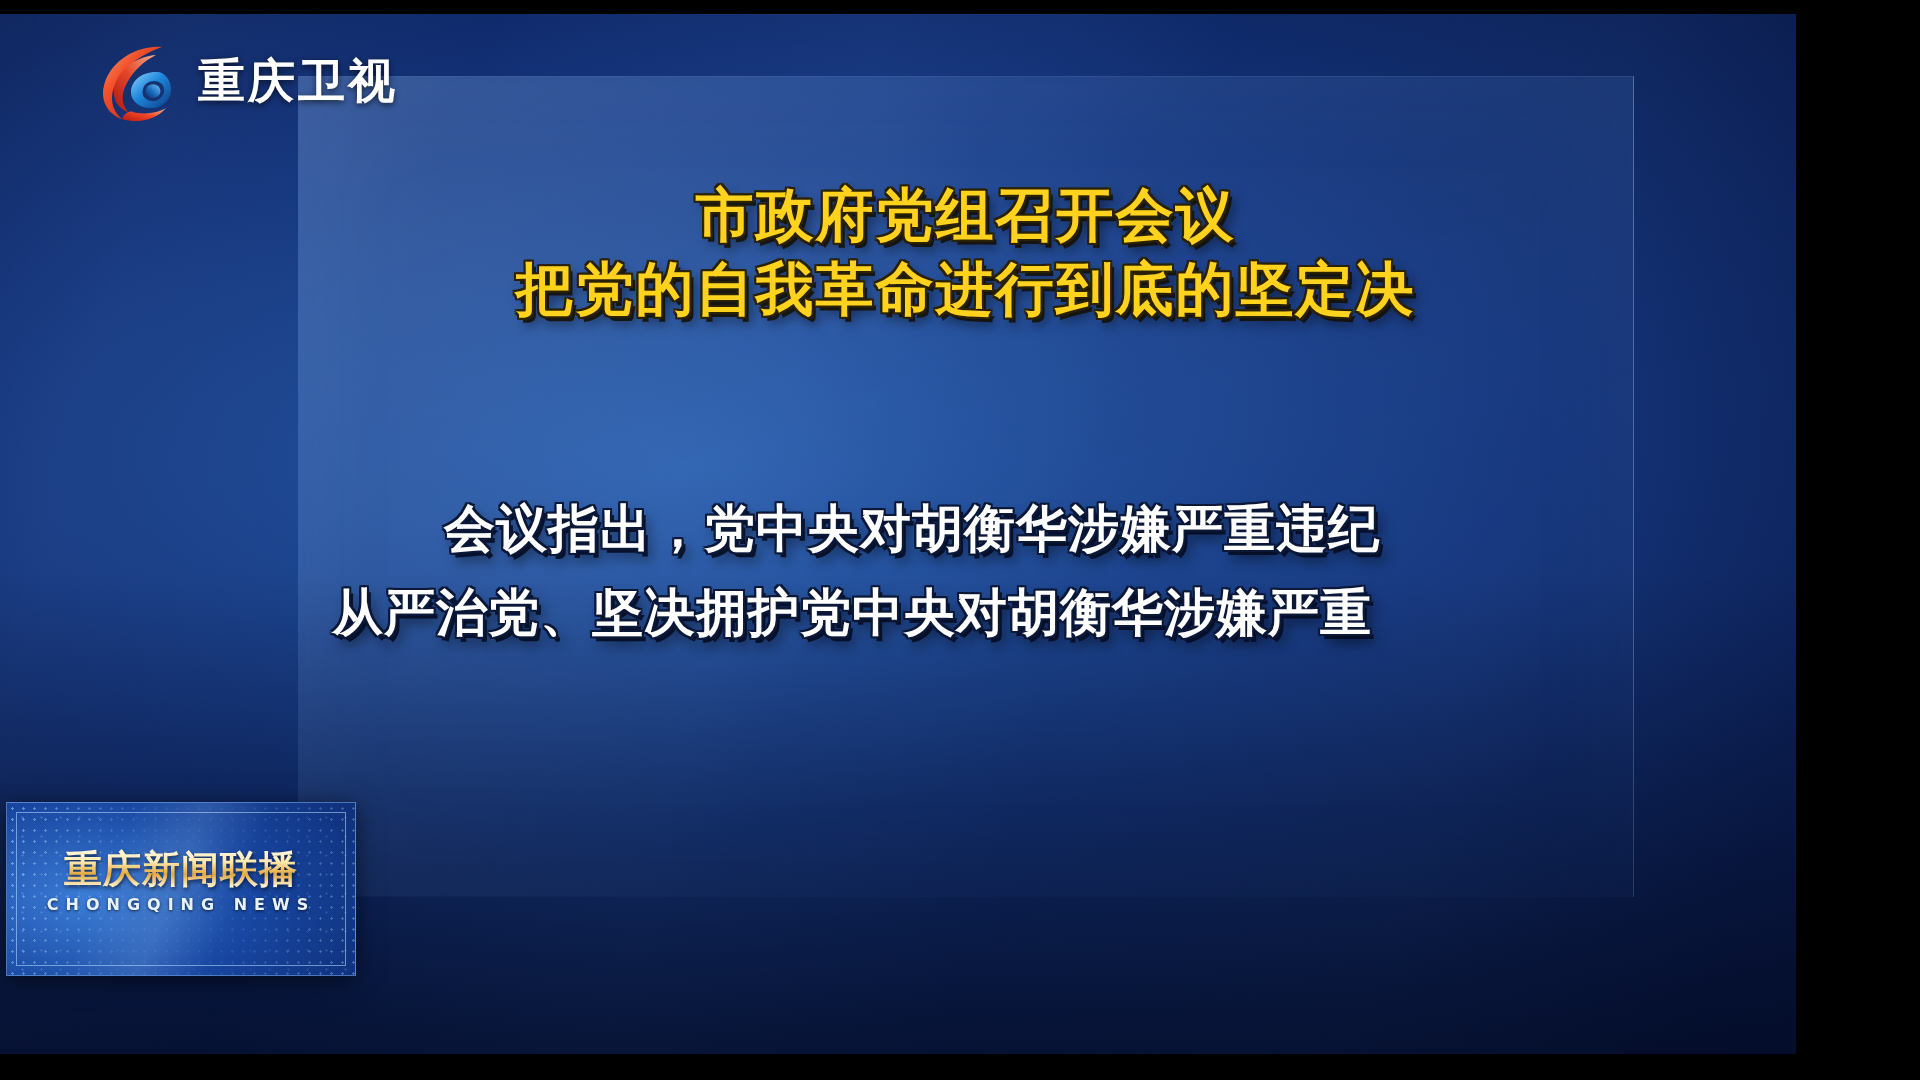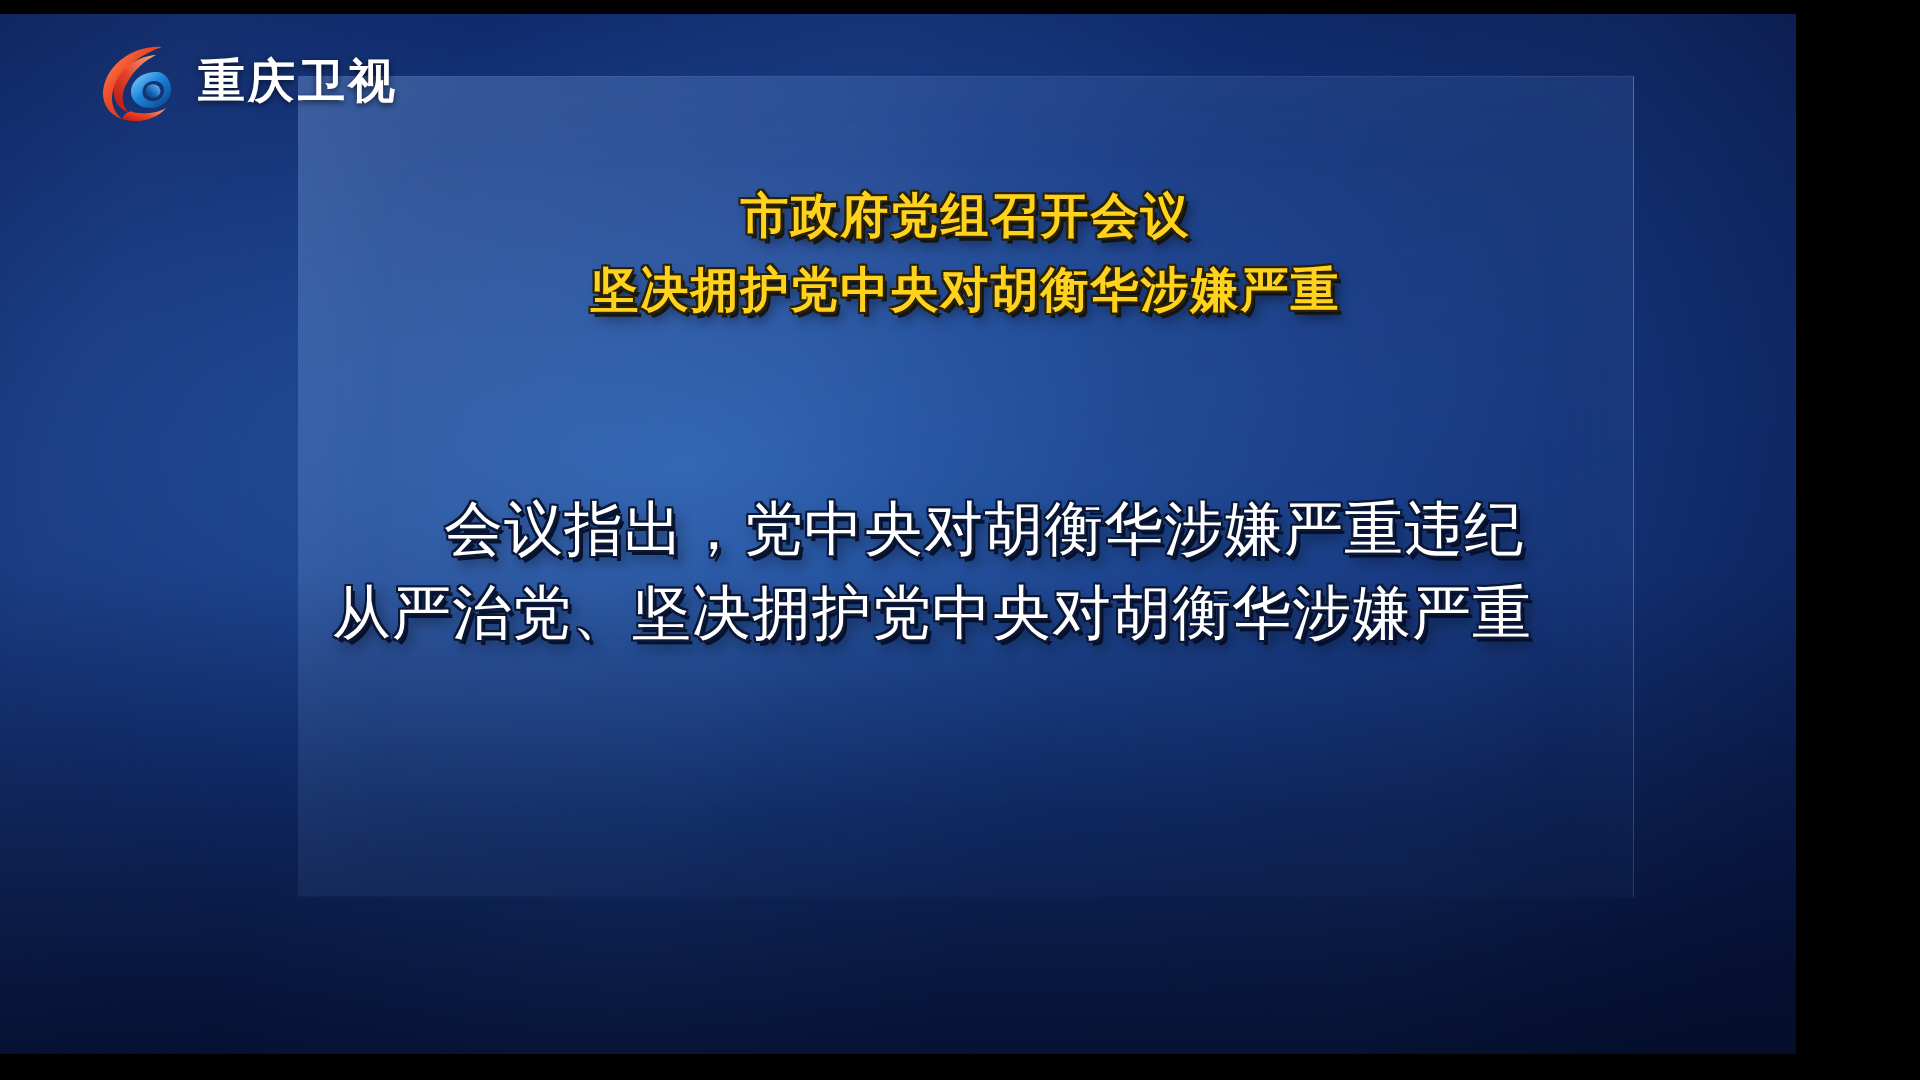--- a/index.html
+++ b/index.html
@@ -131,21 +131,21 @@
   #headline {
     position: absolute;
     left: 298px;
     top: 176px;
     width: 1335px;
     text-align: center;
     z-index: 25;
   }
   .hl-line {
     color: #ffd21e;
-    font-size: 48px;
+    font-size: 58px;
     font-weight: 800;
     line-height: 74px;
     letter-spacing: 2px;
     white-space: nowrap;
     text-shadow:
       -2px 0 0 #2a2207, 2px 0 0 #2a2207, 0 -2px 0 #2a2207, 0 2px 0 #2a2207,
       -2px -2px 0 #2a2207, 2px -2px 0 #2a2207, -2px 2px 0 #2a2207, 2px 2px 0 #2a2207,
       4px 5px 0 rgba(20,14,2,0.85),
       6px 8px 12px rgba(0,0,0,0.55);
   }
@@ -155,22 +155,22 @@
     position: absolute;
     left: 298px;
     top: 485px;
     width: 1335px;
     z-index: 25;
     padding: 0 34px;
     box-sizing: border-box;
   }
   .bd-line {
     color: #ffffff;
-    font-size: 59px;
-    font-weight: 400;
+    font-size: 51px;
+    font-weight: 700;
     line-height: 84px;
     letter-spacing: 1px;
     white-space: nowrap;
     text-shadow:
       -2px 0 0 #0b1838, 2px 0 0 #0b1838, 0 -2px 0 #0b1838, 0 2px 0 #0b1838,
       -2px -2px 0 #0b1838, 2px -2px 0 #0b1838, -2px 2px 0 #0b1838, 2px 2px 0 #0b1838,
       4px 5px 0 rgba(5,12,34,0.9),
       6px 9px 13px rgba(0,0,0,0.6);
   }
   .bd-line.indent { padding-left: 112px; }
@@ -290,25 +290,34 @@
                    M62 43 C69 43 73 48 72 54 C71 60 65 64 59 63 C53 62 49 57 51 51 C52 46 57 43 62 43 Z" fill="url(#gBlue1)"></path>
 
           <ellipse cx="61" cy="53" rx="7.5" ry="6.8" fill="url(#gBlue2)"></ellipse>
         </svg>
       </div>
       <div id="logo-text">重庆卫视</div>
     </div>
 
     <div id="headline">
       <div class="hl-line">市政府党组召开会议</div>
-      <div class="hl-line">坚决拥护党中央对胡衡华涉嫌严重</div>
+      <div class="hl-line">把党的自我革命进行到底的坚定决</div>
     </div>
 
     <div id="bodycopy">
       <div class="bd-line indent">会议指出，党中央对胡衡华涉嫌严重违纪</div>
       <div class="bd-line">从严治党、坚决拥护党中央对胡衡华涉嫌严重</div>
     </div>
 
+    <div id="program-bug">
+      <div id="bug-dots"></div>
+      <div id="bug-sheen"></div>
+      <div id="bug-inner-frame"></div>
+      <div id="bug-text">
+        <div id="bug-title-cn">重庆新闻联播</div>
+        <div id="bug-title-en">CHONGQING NEWS</div>
+      </div>
+    </div>
 
   </div>
 
   <div class="letterbox bottom"></div>
 </div>
 
 </body></html>

